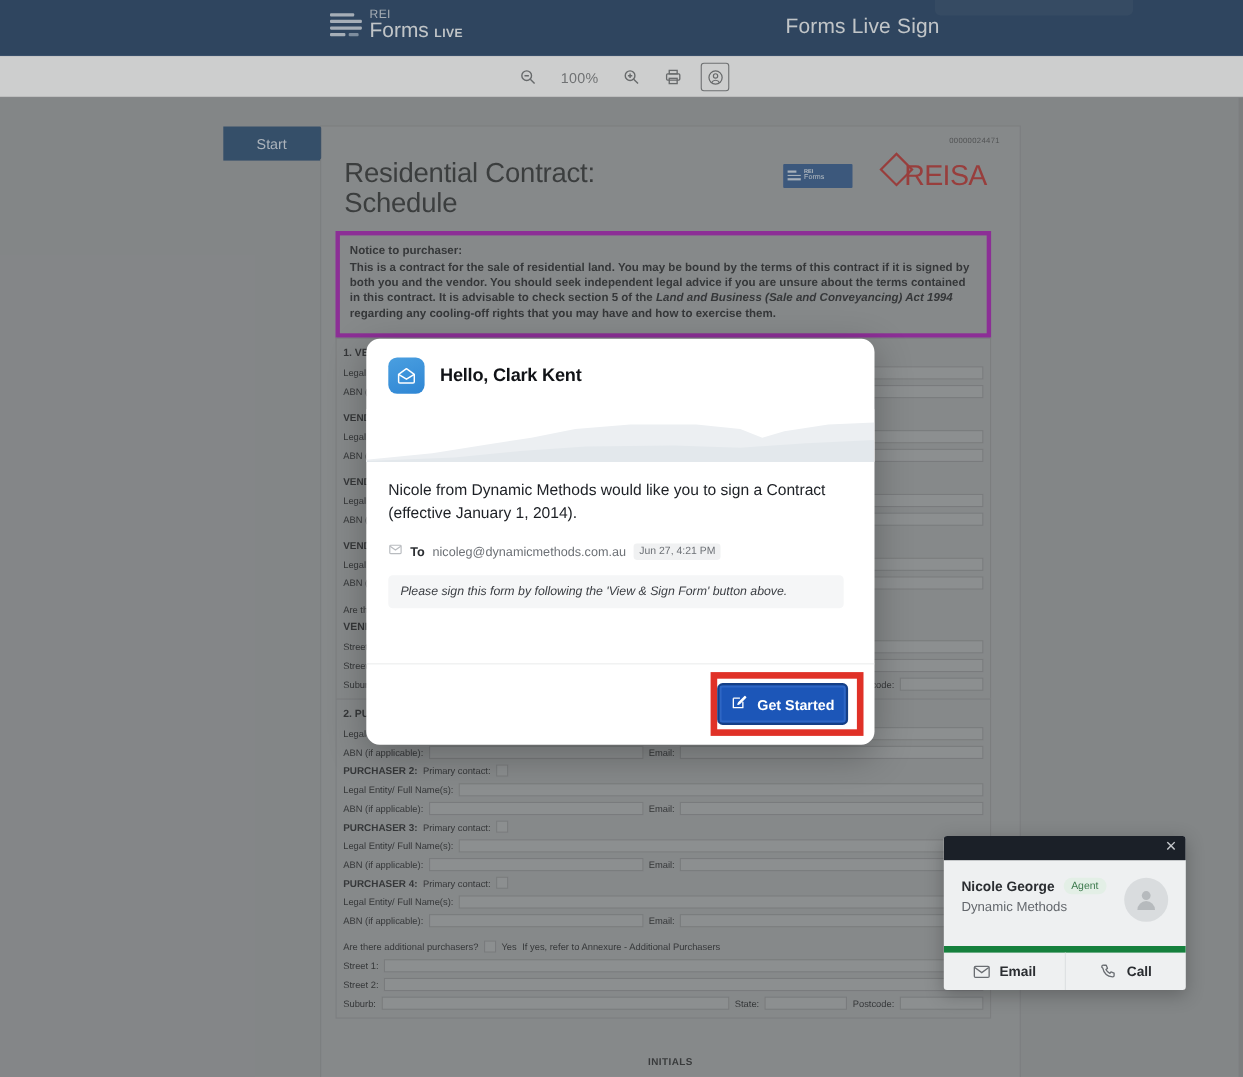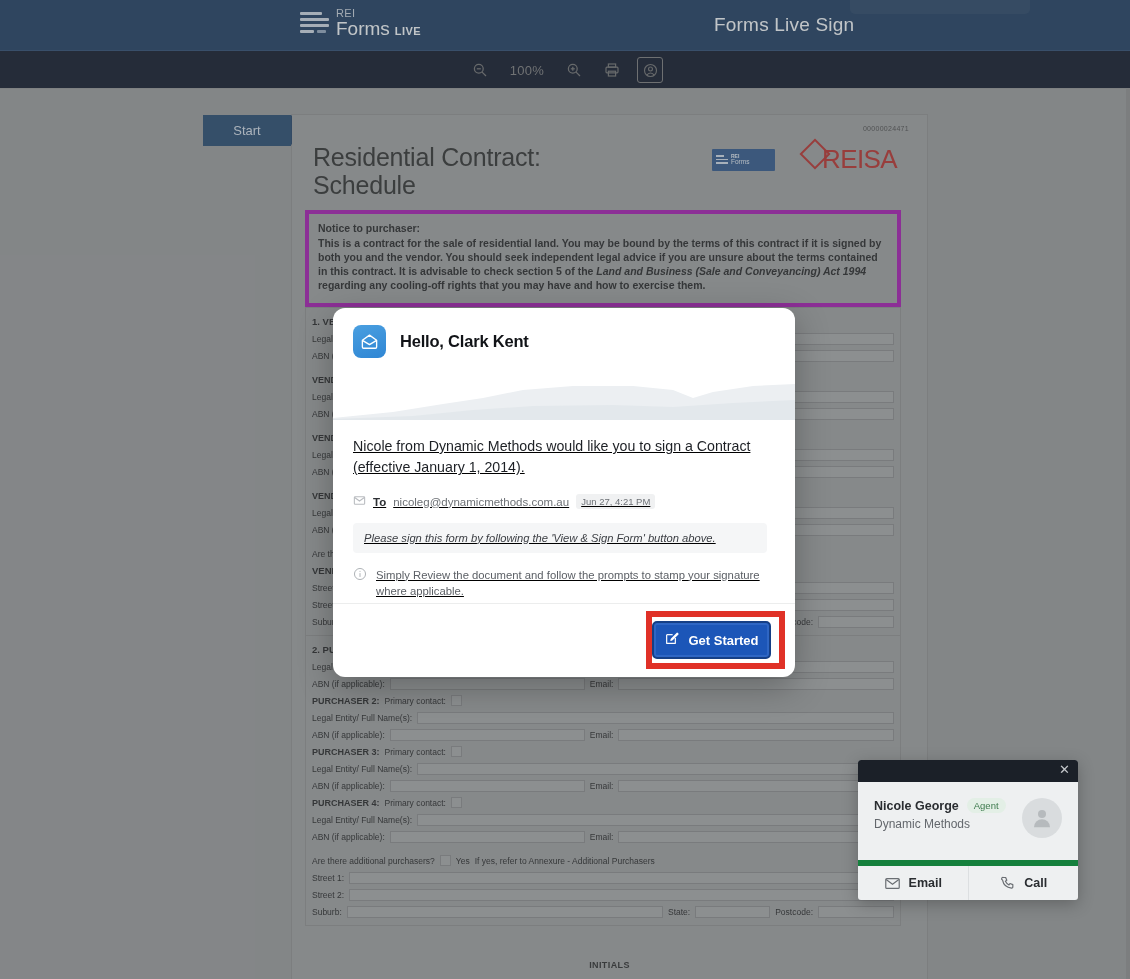--- a/index.html
+++ b/index.html
@@ -35,21 +35,21 @@
   }
   .ghost-btn {
     position: absolute; right: 100px; top: -12px; width: 180px; height: 26px;
     background: rgba(255,255,255,.045); border-radius: 5px;
   }
   .header-rule { position:absolute; left:0; top:50px; width:1130px; height:1px; background:#2b4a70; }
 
   
   .toolbar {
     position: absolute; left: 0; top: 51px; width: 1130px; height: 38px;
-    background: #0f172a; display: flex; align-items: center; justify-content: center; gap: 12px;
+    background: #ffffff; display: flex; align-items: center; justify-content: center; gap: 12px;
   }
   .toolbar-rule { position:absolute; left:0; top:88px; width:1130px; height:1px; background:#8f9193; }
   .tb-btn {
     width: 26px; height: 26px; display: flex; align-items: center; justify-content: center;
     border: none; background: transparent; cursor: pointer; color: #6e7072;
   }
   .tb-zoom { font-size: 13px; color: #7a7c7e; letter-spacing: .3px; min-width: 44px; text-align:center; }
   .tb-profile {
     width: 26px; height: 26px; border: 1px solid #77797b; border-radius: 3px;
     display: flex; align-items: center; justify-content: center; background: transparent; cursor: pointer;
@@ -130,21 +130,21 @@
   }
   .modal-head { display:flex; align-items:center; gap:14px; padding: 17px 19px 0 20px; }
   .mail-tile {
     width: 33px; height: 33px; border-radius: 8px;
     background: linear-gradient(160deg,#4a9fe0,#2f86d4);
     display:flex; align-items:center; justify-content:center; flex: 0 0 33px;
   }
   .modal-greeting { font-size: 16.5px; font-weight: 700; color: #111317; letter-spacing: -.2px; }
   .hero { position:relative; margin-top: 14px; height: 48px; overflow:hidden; background:#fff; }
   .hero svg { display:block; width:100%; height:100%; }
-  .modal-body { padding: 16px 28px 0 20px; text-decoration: underline; }
+  .modal-body { padding: 16px 28px 0 20px; }
   .modal-msg { font-size: 14.2px; line-height: 1.5; color:#1d2025; }
   .to-line { display:flex; align-items:center; gap:7px; margin-top: 14px; }
   .to-lbl { font-size:11.5px; font-weight:700; color:#2c2f33; }
   .to-addr { font-size:11.5px; color:#6d7176; }
   .to-time { font-size:9.5px; color:#6d7176; background:#f0f1f2; padding:2px 5px; border-radius:3px; }
   .quote {
     margin-top: 12px; background:#f5f6f7; border-radius:4px; padding: 9px 11px;
     font-size: 11.2px; font-style: italic; color:#3a3d42;
   }
   .hint { display:flex; gap:9px; margin-top: 14px; align-items:flex-start; }
@@ -493,30 +493,20 @@
               <path d="M3 6.5 12 13l9-6.5"></path>
           </svg>
         </span>
         <span class="to-lbl">To</span>
         <span class="to-addr">nicoleg@dynamicmethods.com.au</span>
         <span class="to-time">Jun 27, 4:21 PM</span>
       </div>
 
       <div class="quote">Please sign this form by following the 'View &amp; Sign Form' button above.</div>
 
-      <div class="hint">
-        <span>
-          <svg width="14" height="14" viewBox="0 0 24 24" fill="none" stroke="#a9adb2" stroke-width="1.6">
-            <circle cx="12" cy="12" r="9.5"></circle>
-              <line x1="12" y1="10.5" x2="12" y2="17"></line>
-              <circle cx="12" cy="7.3" r="1" fill="#a9adb2" stroke="none"></circle>
-          </svg>
-        </span>
-        <span class="hint-txt">Simply Review the document and follow the prompts to stamp your signature where applicable.</span>
-      </div>
     </div>
 
     <div class="modal-foot">
       <div class="cta-ring">
         <button class="cta">
           <span>
             <svg width="16" height="16" viewBox="0 0 24 24" fill="none" stroke="#fff" stroke-width="1.8" stroke-linejoin="round">
               <path d="M4 5.5h9"></path>
                 <path d="M4 5.5v13h13v-8"></path>
                 <path d="M19.8 3.3 21 4.5 12.4 13.1l-2.1.9.9-2.1z"></path>

